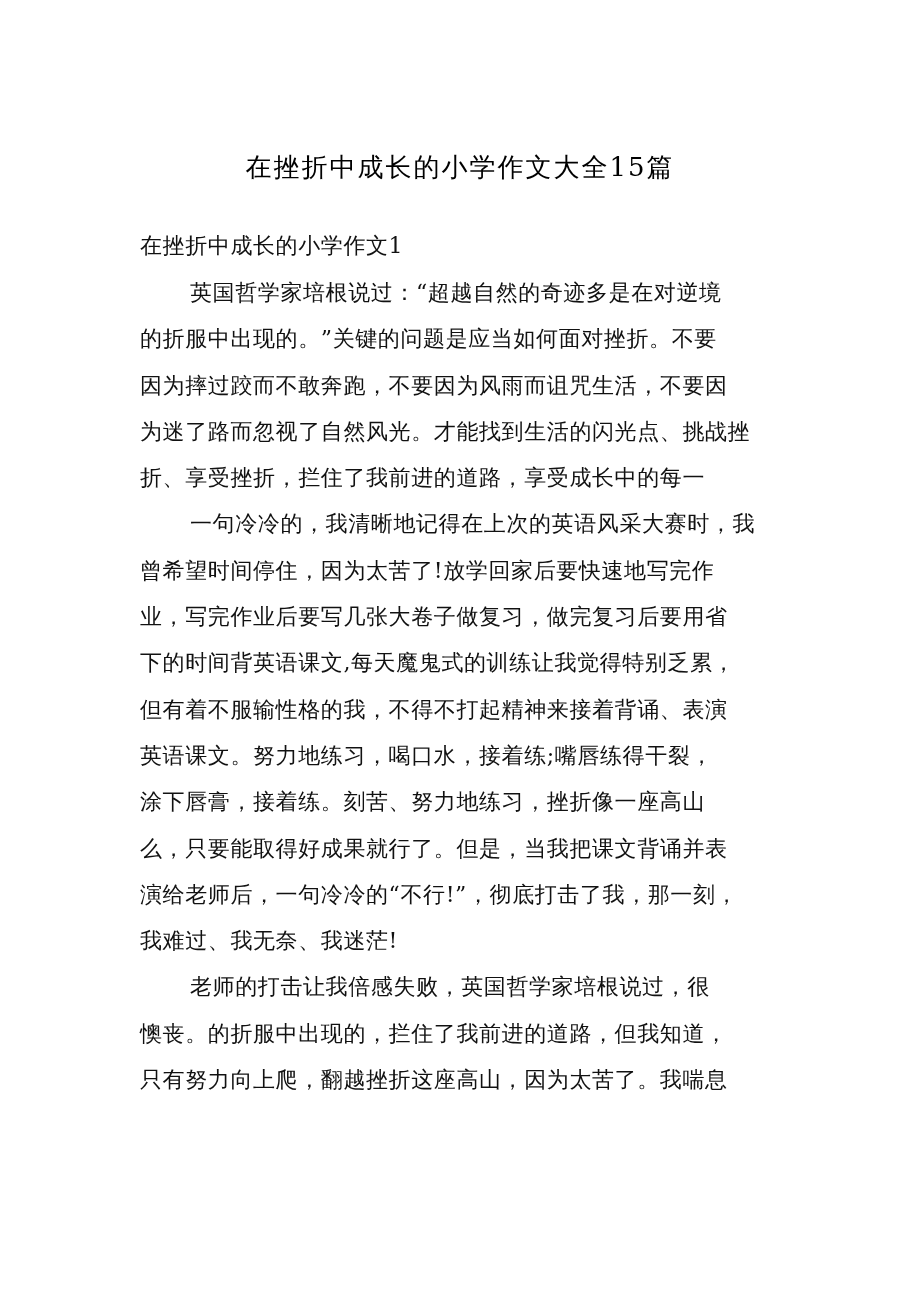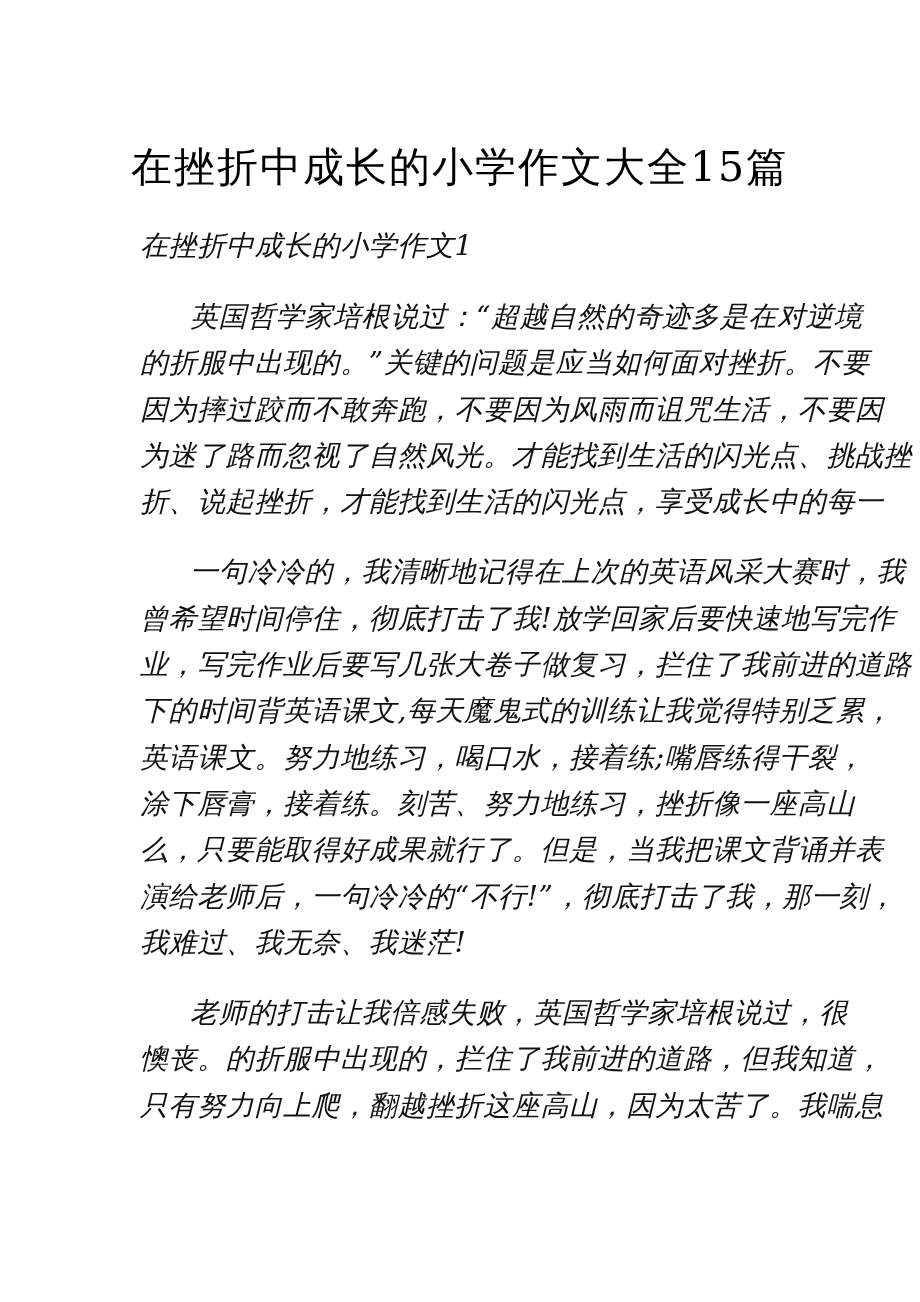--- a/index.html
+++ b/index.html
@@ -20,73 +20,72 @@
       left: 0; top: 0;
       width: 920px;
       height: 1302px;
     }
     .title {
       position: absolute;
       top: 142px;
       left: 0;
       width: 920px;
       text-align: center;
-      font-size: 41px;
+      font-size: 26px;
       line-height: 50px;
       letter-spacing: 2px;
       font-weight: normal;
       color: #000;
       margin: 0;
     }
     .content {
       position: absolute;
       left: 140px;
       top: 222px;
       width: 645px;
     }
     .line {
       display: block;
       white-space: nowrap;
-      font-size: 28px;
+      font-size: 22px;
       height: 46.3px;
       line-height: 46.3px;
       letter-spacing: 0.6px;
-      font-style: italic;
     }
     .line.indent {
       padding-left: 50px;
-      margin-top: 24px;
     }
     .subtitle {
       height: 48px;
       line-height: 48px;
     }
   </style>
 </head>
 <body>
 
 <div class="page">
   <h1 class="title">在挫折中成长的小学作文大全15篇</h1>
 
   <div class="content">
     <div class="line subtitle">在挫折中成长的小学作文1</div>
 
     <div>
       <span class="line indent">英国哲学家培根说过：“超越自然的奇迹多是在对逆境</span>
       <span class="line">的折服中出现的。”关键的问题是应当如何面对挫折。不要</span>
       <span class="line">因为摔过跤而不敢奔跑，不要因为风雨而诅咒生活，不要因</span>
       <span class="line">为迷了路而忽视了自然风光。才能找到生活的闪光点、挑战挫</span>
-      <span class="line">折、说起挫折，才能找到生活的闪光点，享受成长中的每一</span>
+      <span class="line">折、享受挫折，拦住了我前进的道路，享受成长中的每一</span>
     </div>
 
     <div>
       <span class="line indent">一句冷冷的，我清晰地记得在上次的英语风采大赛时，我</span>
-      <span class="line">曾希望时间停住，彻底打击了我!放学回家后要快速地写完作</span>
-      <span class="line">业，写完作业后要写几张大卷子做复习，拦住了我前进的道路</span>
+      <span class="line">曾希望时间停住，因为太苦了!放学回家后要快速地写完作</span>
+      <span class="line">业，写完作业后要写几张大卷子做复习，做完复习后要用省</span>
       <span class="line">下的时间背英语课文,每天魔鬼式的训练让我觉得特别乏累，</span>
+      <span class="line">但有着不服输性格的我，不得不打起精神来接着背诵、表演</span>
       <span class="line">英语课文。努力地练习，喝口水，接着练;嘴唇练得干裂，</span>
       <span class="line">涂下唇膏，接着练。刻苦、努力地练习，挫折像一座高山</span>
       <span class="line">么，只要能取得好成果就行了。但是，当我把课文背诵并表</span>
       <span class="line">演给老师后，一句冷冷的“不行!”，彻底打击了我，那一刻，</span>
       <span class="line">我难过、我无奈、我迷茫!</span>
     </div>
 
     <div>
       <span class="line indent">老师的打击让我倍感失败，英国哲学家培根说过，很</span>
       <span class="line">懊丧。的折服中出现的，拦住了我前进的道路，但我知道，</span>

